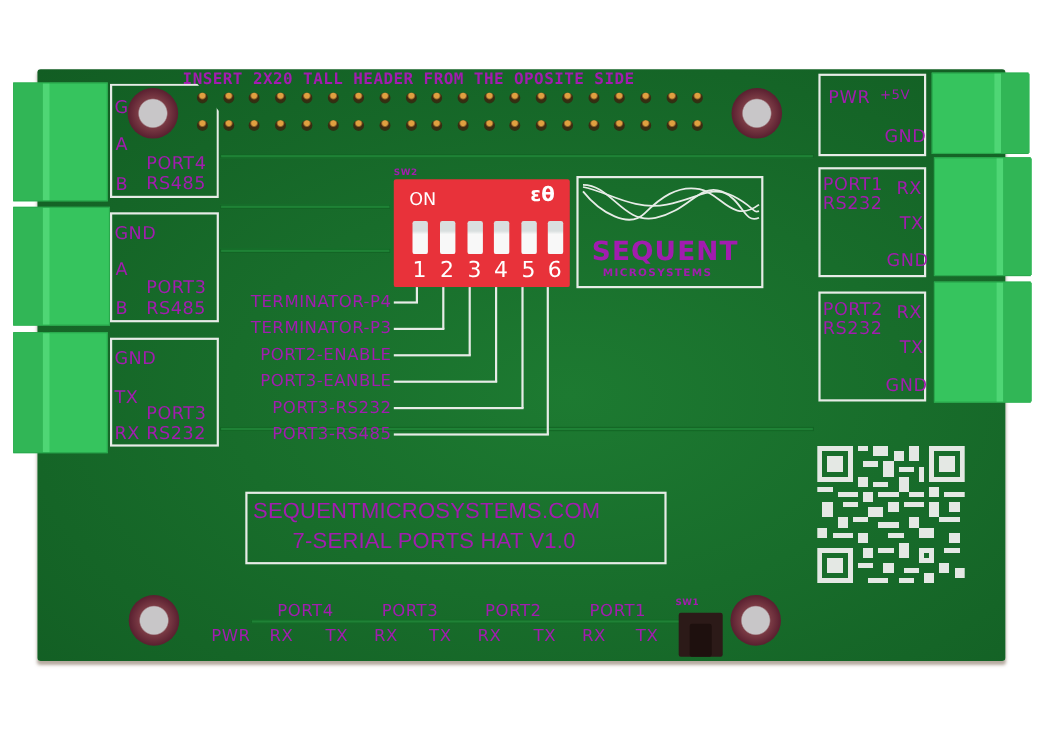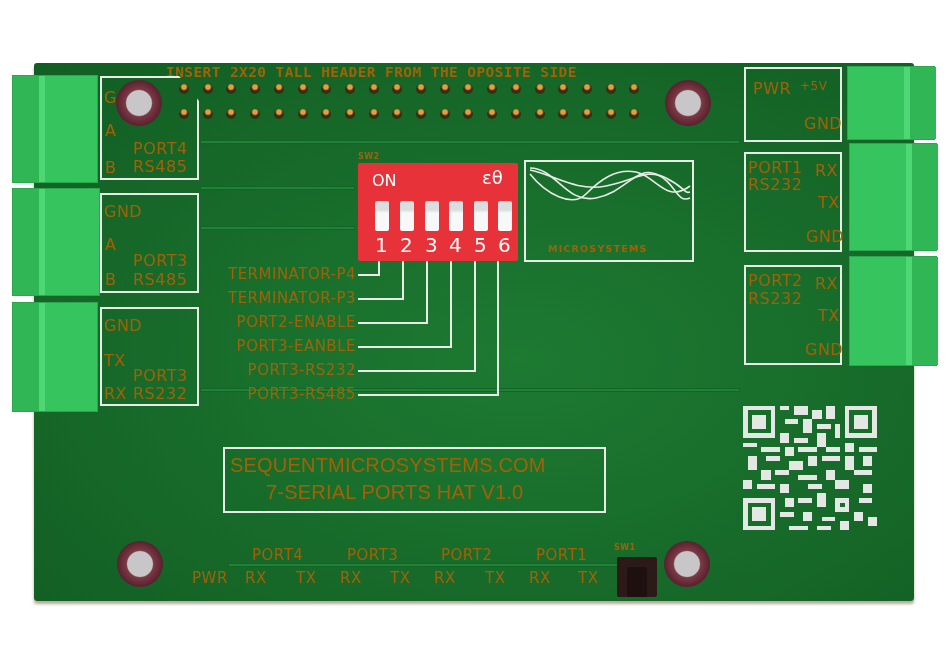--- a/index.html
+++ b/index.html
@@ -6,21 +6,21 @@
   html, body { width: 950px; height: 665px; background: #ffffff; overflow: hidden; }
   body { position: relative; font-family: "DejaVu Sans", sans-serif; }
   .abs { position: absolute; }
 
   .board {
     position: absolute; left: 34px; top: 63px; width: 880px; height: 538px;
     background: radial-gradient(ellipse at 55% 55%, #1d7a31 0%, #186d2b 45%, #125d23 100%);
     border-radius: 3px;
     box-shadow: 0 3px 3px rgba(120,100,80,0.55);
   }
-  .silk { color: #a16207; position: absolute; white-space: nowrap; letter-spacing: 0.5px; }
+  .silk { color: #a21caf; position: absolute; white-space: nowrap; letter-spacing: 0.5px; }
   .box { position: absolute; border: 2px solid #e7ece7; }
 
   .term {
     position: absolute; background: #36c45e; border: 1px solid #2aa84d;
   }
   .term .ridge { position: absolute; top: 0; bottom: 0; width: 6px; background: #4fd675; }
   .term .shade { position: absolute; top: 0; bottom: 0; background: #31b656; }
 
   .hole {
     position: absolute; border-radius: 50%;
@@ -179,21 +179,21 @@
 
 <div class="trace" style="left:200px;top:140px;width:540px;height:4px;"></div>
 <div class="trace" style="left:200px;top:186px;width:155px;height:4px;"></div>
 <div class="trace" style="left:200px;top:226px;width:155px;height:4px;"></div>
 <div class="trace" style="left:200px;top:388px;width:540px;height:4px;"></div>
 <div class="trace" style="left:228px;top:563px;width:395px;height:4px;"></div>
 
 <div class="silk" style="left:358px;top:152px;font-size:8px;font-weight:bold;">SW2</div>
 <div class="dip">
   <div class="abs" style="left:14px;top:8px;color:#fff;font-size:16px;">ON</div>
-  <div class="abs" style="left:124px;top:4px;color:#fff;font-size:18px;">εθ</div>
+  <div class="abs" style="left:124px;top:4px;color:#fff;font-size:18px;font-weight:bold;">εθ</div>
   <div class="sw" style="left:17px;"></div>
   <div class="sw" style="left:42px;"></div>
   <div class="sw" style="left:67px;"></div>
   <div class="sw" style="left:91px;"></div>
   <div class="sw" style="left:116px;"></div>
   <div class="sw" style="left:140px;"></div>
   <div class="num" style="left:17px;">1</div>
   <div class="num" style="left:42px;">2</div>
   <div class="num" style="left:67px;">3</div>
   <div class="num" style="left:91px;">4</div>
@@ -220,20 +220,21 @@
 <div class="silk" style="right:594px;top:337px;font-size:15px;">PORT3-EANBLE</div>
 <div class="silk" style="right:594px;top:361px;font-size:15px;">PORT3-RS232</div>
 <div class="silk" style="right:594px;top:385px;font-size:15px;margin-left:28px;">PORT3-RS485</div>
 
 <div class="logo">
   <svg width="166" height="46" style="position:absolute;left:0;top:2px;" viewBox="0 0 166 46">
     <path d="M4 4 C30 4, 40 40, 70 34 S110 2, 130 10 S150 40, 164 34" stroke="#e7ece7" stroke-width="1.6" fill="none"></path>
     <path d="M4 6 C26 10, 50 28, 80 22 S120 4, 140 14 S158 30, 164 28" stroke="#e7ece7" stroke-width="1.6" fill="none"></path>
     <path d="M4 10 C20 30, 46 44, 60 30 S90 4, 110 8 S140 40, 164 22" stroke="#e7ece7" stroke-width="1.6" fill="none"></path>
   </svg>
+  <div class="silk" style="left:12px;top:52px;font-size:24px;font-weight:bold;letter-spacing:1px;">SEQUENT</div>
   <div class="silk" style="left:22px;top:81px;font-size:9.5px;font-weight:bold;letter-spacing:1.2px;">MICROSYSTEMS</div>
 </div>
 
 <div class="box" style="left:223px;top:447px;width:383px;height:66px;"></div>
 <div class="silk" style="left:230px;top:454px;font-family:'Liberation Sans',sans-serif;font-size:20px;letter-spacing:0.2px;">SEQUENTMICROSYSTEMS.COM</div>
 <div class="silk" style="left:266px;top:481px;font-family:'Liberation Sans',sans-serif;font-size:20px;letter-spacing:0.2px;">7-SERIAL PORTS HAT V1.0</div>
 
 <svg class="qr" viewBox="0 0 29 27" shape-rendering="crispEdges">
   <g fill="#e4e8e4">
     <rect x="0" y="0" width="7" height="7"></rect>

